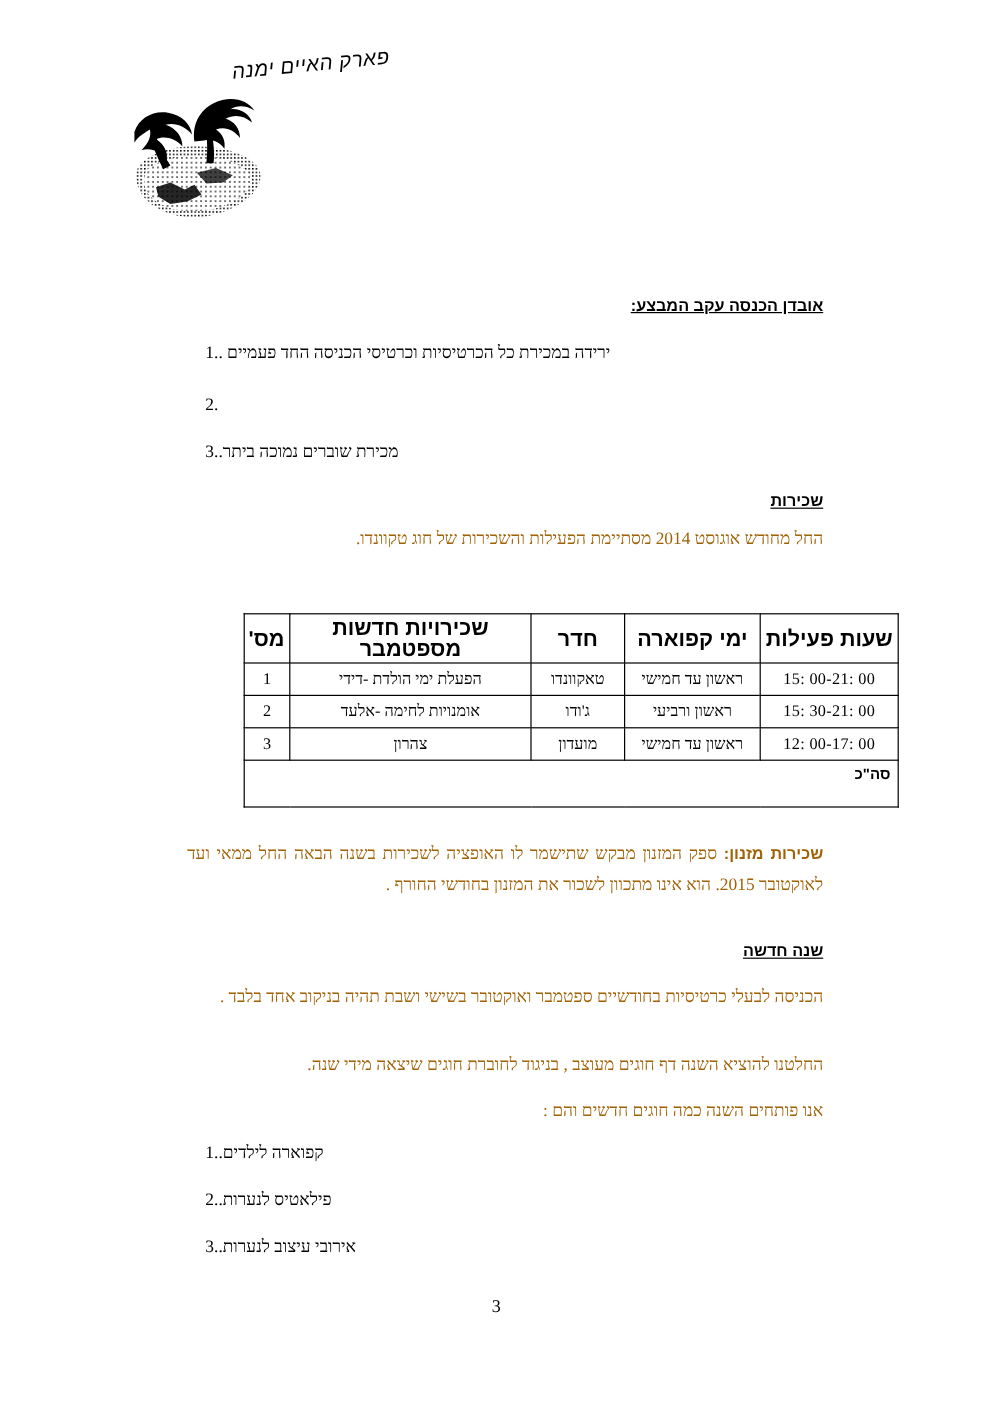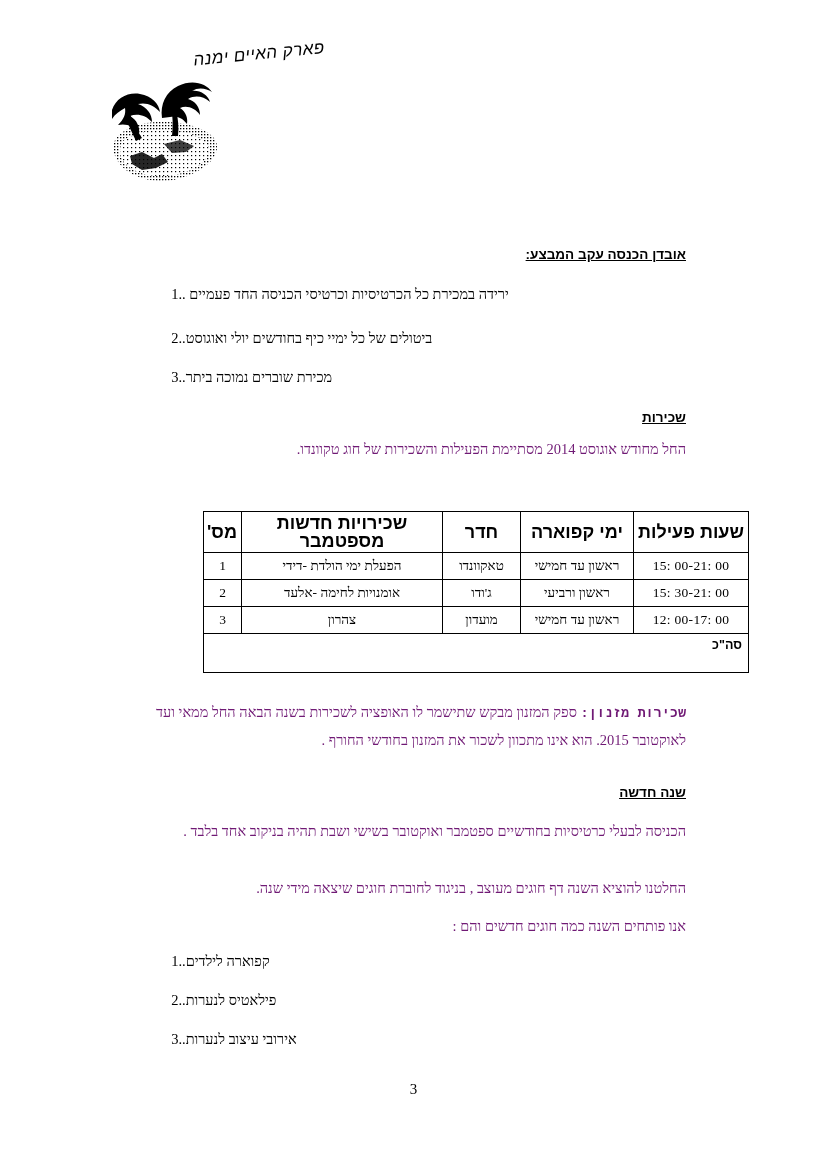--- a/index.html
+++ b/index.html
@@ -67,30 +67,30 @@
     text-decoration: underline;
     white-space: nowrap;
     direction: rtl;
   }
   .para {
     position: absolute;
     font-family: "Liberation Serif", "DejaVu Serif", serif;
     font-size: 14.5px;
     line-height: 26px;
     direction: rtl;
-    color: #701a75;
+    color: #a16207;
   }
   .para.just {
     text-align: justify;
     text-justify: inter-word;
   }
   .para.right { text-align: right; }
   .b {
     font-weight: bold;
-    font-family: Liberation Mono, monospace;
+    font-family: Liberation Sans, sans-serif;
     font-size: 13.5px;
   }
 
   
   .li {
     position: absolute;
     direction: rtl;
     font-family: "Liberation Serif", "DejaVu Serif", serif;
     font-size: 14.5px;
     line-height: 22px;
@@ -222,21 +222,20 @@
     </div>
 
     <div class="hd" style="right:141px; top:247px;">אובדן הכנסה עקב המבצע:</div>
 
     <div class="li" style="right:141px; top:283px; width:530px;">
       <span class="txt">ירידה במכירת כל הכרטיסיות וכרטיסי הכניסה החד פעמיים .</span>
       <span class="num">1.</span>
     </div>
 
     <div class="li" style="right:141px; top:327px; width:530px;">
-      <span class="txt">ביטולים של כל ימיי כיף בחודשים יולי ואוגוסט.</span>
       <span class="num">2.</span>
     </div>
 
     <div class="li" style="right:141px; top:366px; width:530px;">
       <span class="txt">מכירת שוברים נמוכה ביתר.</span>
       <span class="num">3.</span>
     </div>
 
     <div class="hd" style="right:141px; top:410px;">שכירות</div>
 

